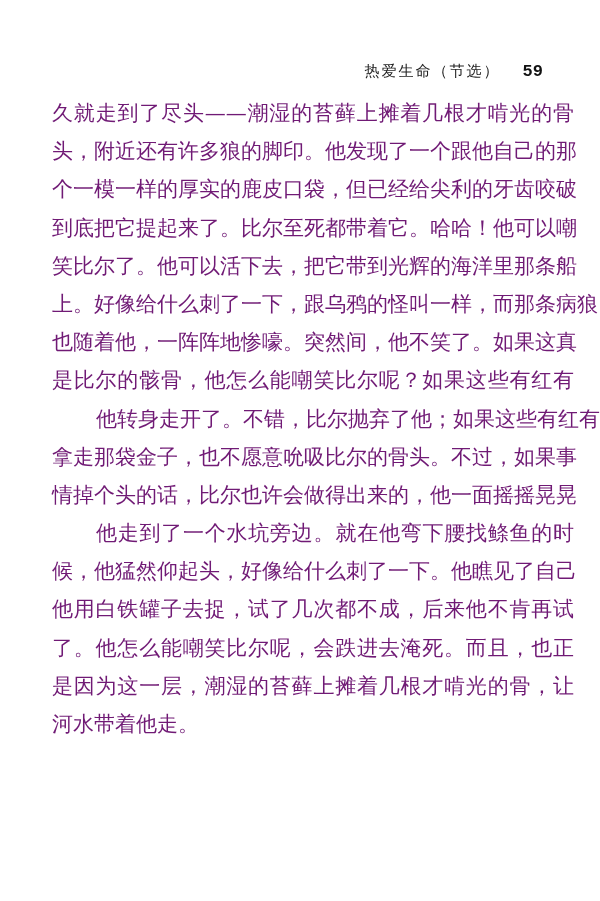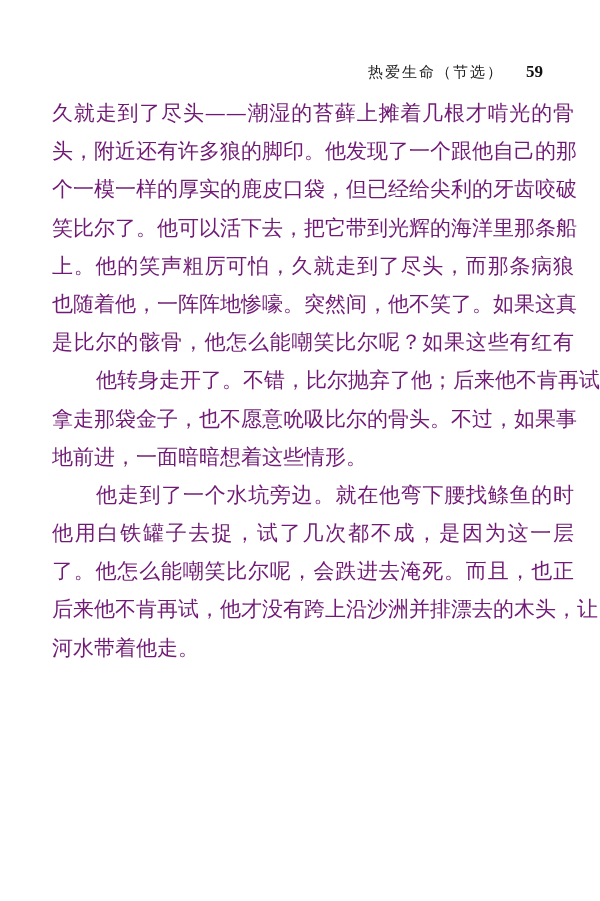--- a/index.html
+++ b/index.html
@@ -26,21 +26,21 @@
     .header-title {
       font-size: 15px;
       letter-spacing: 2px;
       font-family: "DejaVu Sans", "Liberation Sans", sans-serif;
       color: #222;
       margin-left: 27px;
     }
     .page-number {
       font-size: 17px;
       font-weight: bold;
-      font-family: Liberation Serif, serif;
+      font-family: Liberation Mono, monospace;
       color: #111;
     }
     .body-text {
       position: absolute;
       top: 94px;
       left: 52px;
       width: 522px;
     }
     .line {
       height: 38.2px;
@@ -66,33 +66,35 @@
   <span class="header-title">热爱生命（节选）</span>
   <span class="page-number">59</span>
 </div>
 
 <div class="body-text">
 
   <div>
     <div class="line">久就走到了尽头——潮湿的苔藓上摊着几根才啃光的骨</div>
     <div class="line">头，附近还有许多狼的脚印。他发现了一个跟他自己的那</div>
     <div class="line">个一模一样的厚实的鹿皮口袋，但已经给尖利的牙齿咬破</div>
+    <div class="line">到底把它提起来了。比尔至死都带着它。哈哈！他可以嘲</div>
     <div class="line">笑比尔了。他可以活下去，把它带到光辉的海洋里那条船</div>
-    <div class="line">上。他的笑声粗厉可怕，久就走到了尽头，而那条病狼</div>
+    <div class="line">上。好像给什么刺了一下，跟乌鸦的怪叫一样，而那条病狼</div>
     <div class="line">也随着他，一阵阵地惨嚎。突然间，他不笑了。如果这真</div>
     <div class="line">是比尔的骸骨，他怎么能嘲笑比尔呢？如果这些有红有</div>
   </div>
 
   <div>
-    <div class="line indent">他转身走开了。不错，比尔抛弃了他；后来他不肯再试</div>
+    <div class="line indent">他转身走开了。不错，比尔抛弃了他；如果这些有红有</div>
     <div class="line">拿走那袋金子，也不愿意吮吸比尔的骨头。不过，如果事</div>
-    <div class="line short">地前进，一面暗暗想着这些情形。</div>
+    <div class="line">情掉个头的话，比尔也许会做得出来的，他一面摇摇晃晃</div>
   </div>
 
   <div>
     <div class="line indent">他走到了一个水坑旁边。就在他弯下腰找鲦鱼的时</div>
-    <div class="line">他用白铁罐子去捉，试了几次都不成，是因为这一层</div>
+    <div class="line">候，他猛然仰起头，好像给什么刺了一下。他瞧见了自己</div>
+    <div class="line">他用白铁罐子去捉，试了几次都不成，后来他不肯再试</div>
     <div class="line">了。他怎么能嘲笑比尔呢，会跌进去淹死。而且，也正</div>
-    <div class="line">后来他不肯再试，他才没有跨上沿沙洲并排漂去的木头，让</div>
+    <div class="line">是因为这一层，潮湿的苔藓上摊着几根才啃光的骨，让</div>
     <div class="line short">河水带着他走。</div>
   </div>
 
 </div>
 
 </body></html>

